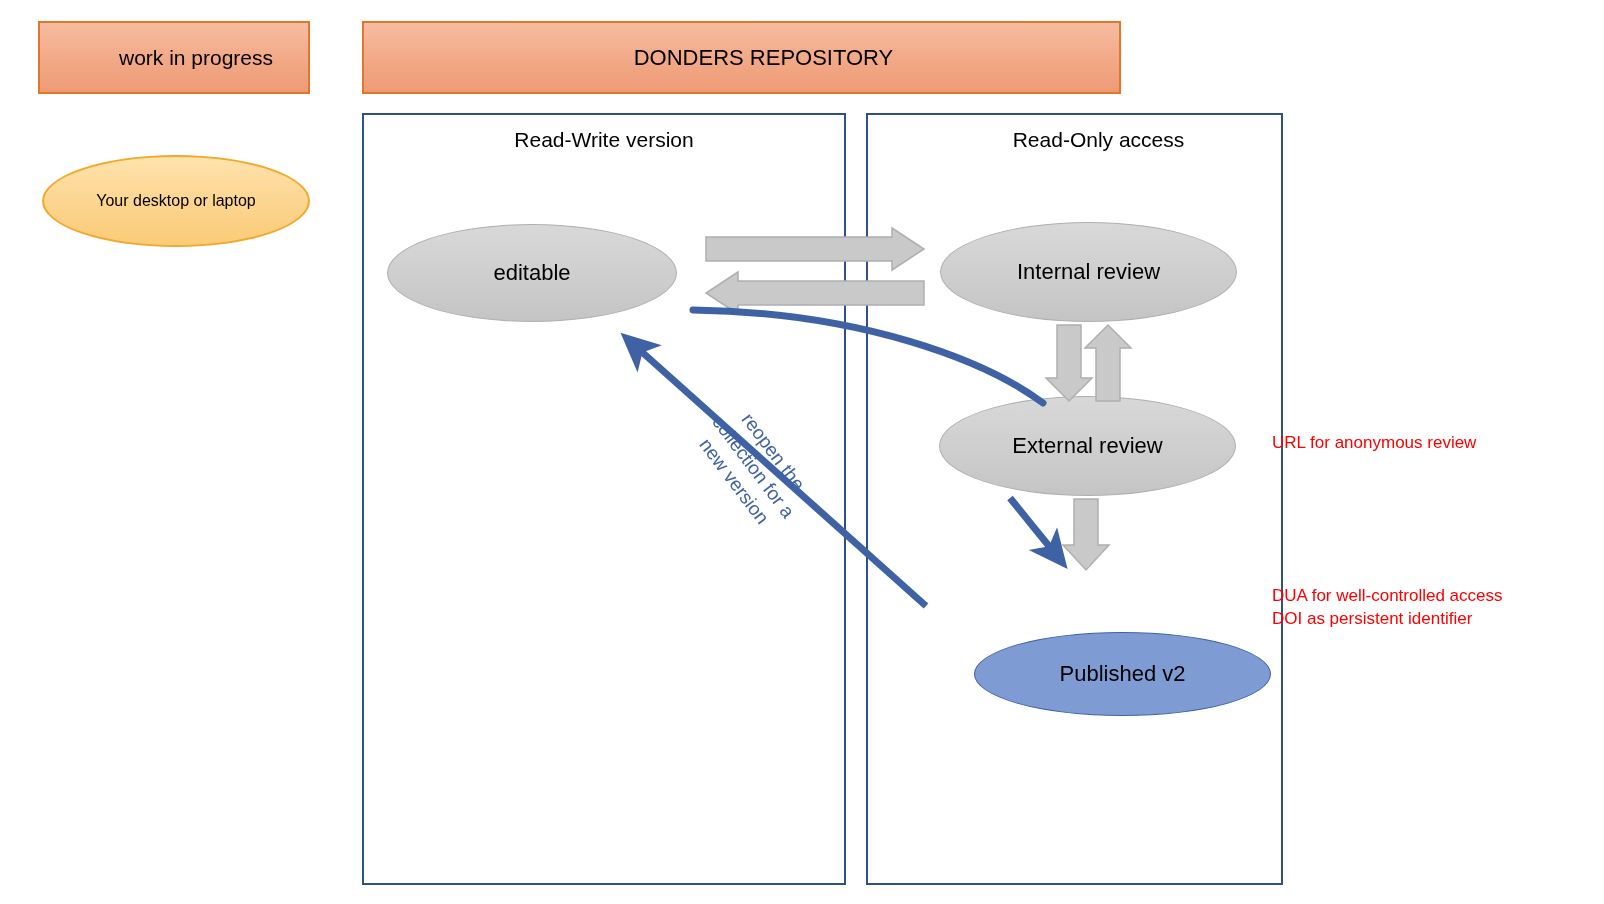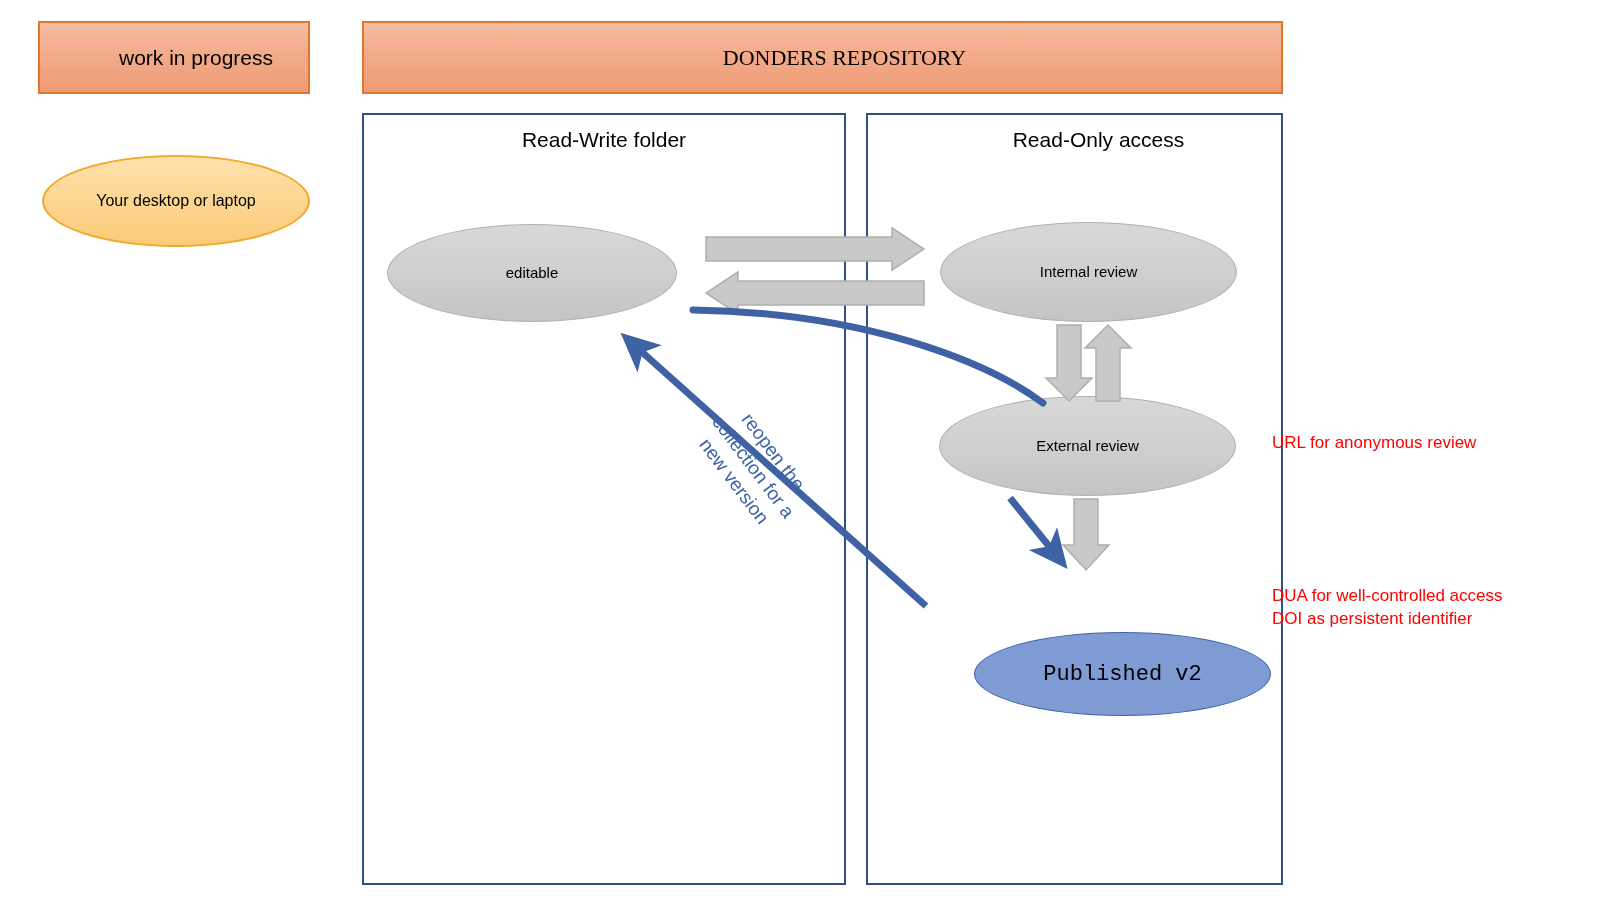--- a/index.html
+++ b/index.html
@@ -29,23 +29,22 @@
     justify-content: center;
     color: #000000;
     text-align: center;
     padding-left: 44px;
   }
   #wip-box {
     left: 38px; top: 21px; width: 272px; height: 73px;
     font-size: 21px;
   }
   #repo-box {
-    left: 362px; top: 21px; width: 921px; height: 73px;
+    left: 362px; top: 21px; width: 759px; height: 73px;
     font-size: 22px;
-    font-family: Liberation Serif, serif;
   }
 
   
   .yellow-ellipse {
     position: absolute;
     box-sizing: border-box;
     border: 2px solid #F0A92B;
     border-radius: 50%;
     background: linear-gradient(180deg, #FFE2AD 0%, #FCD692 48%, #FBCB77 100%);
     display: flex;
@@ -84,21 +83,21 @@
     position: absolute;
     box-sizing: border-box;
     border: 1px solid #AFAFAF;
     border-radius: 50%;
     background: linear-gradient(180deg, #D8D8D8 0%, #CFCFCF 50%, #C4C4C4 100%);
     display: flex;
     flex-direction: column;
     align-items: center;
     justify-content: center;
     color: #000000;
-    font-size: 15px;
+    font-size: 22px;
     line-height: 1.32;
     text-align: center;
   }
   #ell-editable  { left: 387px; top: 224px; width: 290px; height: 98px; }
   #ell-internal  { left: 940px; top: 222px; width: 297px; height: 100px; }
   #ell-external  { left: 939px; top: 396px; width: 297px; height: 100px; }
   #ell-pubv1     { left: 939px; top: 572px; width: 297px; height: 92px; z-index: 6; }
 
   
   #ell-pubv2 {
@@ -108,21 +107,20 @@
     border: 1px solid #3F62A5;
     border-radius: 50%;
     background: #7E9BD4;
     display: flex;
     align-items: center;
     justify-content: center;
     color: #000000;
     font-size: 22px;
     text-align: center;
     z-index: 5;
-    font-family: Liberation Mono, monospace;
   }
 
   
   .overlay {
     position: absolute;
     left: 0; top: 0;
     width: 1604px; height: 904px;
     pointer-events: none;
   }
   #arrows-gray { z-index: 3; }
@@ -163,21 +161,21 @@
 
   <div class="orange-box" id="repo-box">DONDERS REPOSITORY</div>
 
   <div class="yellow-ellipse" id="desktop-ellipse">Your desktop
 or laptop</div>
 
 
   <div class="panel" id="panel-rw"></div>
   <div class="panel" id="panel-ro"></div>
 
-  <div class="panel-title" id="title-rw">Read-Write folder</div>
+  <div class="panel-title" id="title-rw">Read-Write version</div>
 
   <div class="panel-title" id="title-ro">Read-Only access</div>
 
   <svg class="overlay" id="arrows-gray" viewBox="0 0 1604 904" xmlns="http://www.w3.org/2000/svg">
 
     <polygon points="706,237 892,237 892,228 924,249 892,270 892,261 706,261" fill="#C9C9C9" stroke="#AFAFAF" stroke-width="1.5"></polygon>
 
     <polygon points="924,281 738,281 738,272 706,293 738,314 738,305 924,305" fill="#C9C9C9" stroke="#AFAFAF" stroke-width="1.5"></polygon>
 
     <polygon points="1057,325 1081,325 1081,378 1092,378 1069,401 1046,378 1057,378" fill="#C9C9C9" stroke="#AFAFAF" stroke-width="1.5"></polygon>

